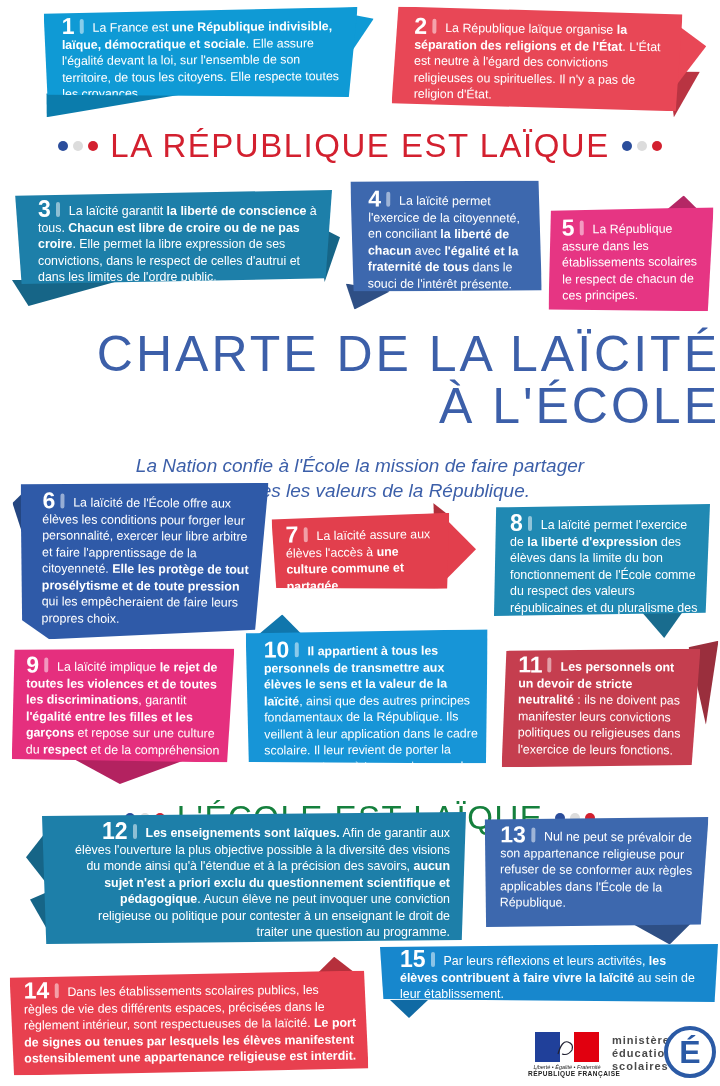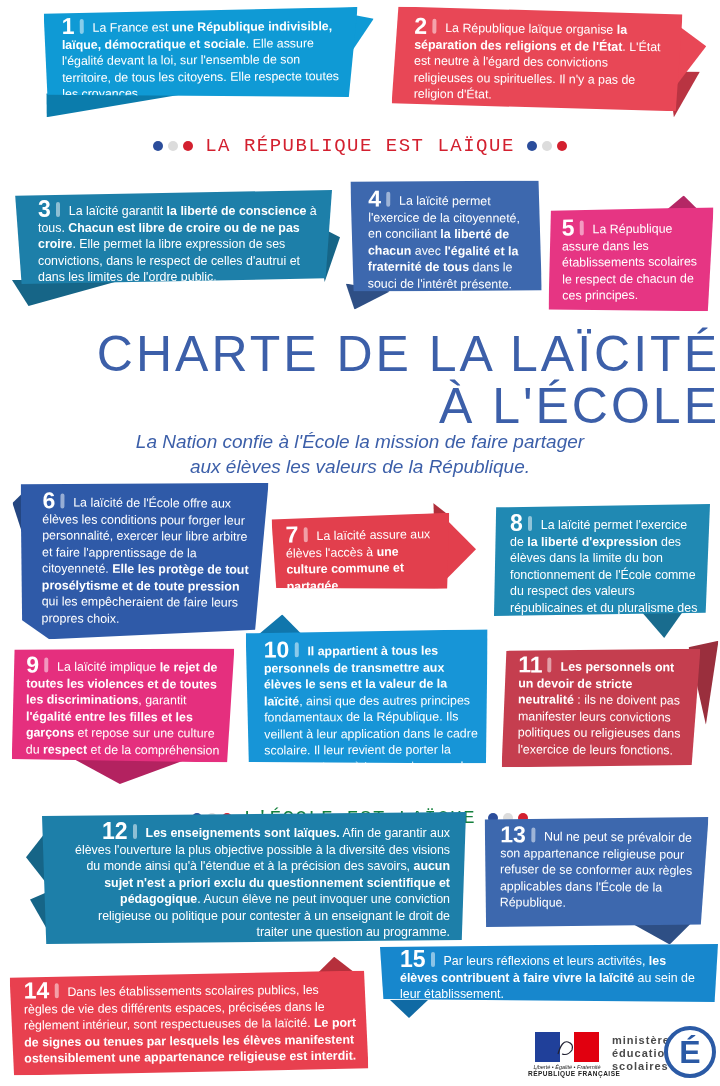--- a/index.html
+++ b/index.html
@@ -12,21 +12,21 @@
   .ribbon .b{position:absolute;background:var(--c);}
   .rtext{position:relative;color:#fff;font-size:12.4px;line-height:1.33;margin:0;}
   .rtext b{font-weight:700;}
   .num{font-weight:700;font-size:23px;line-height:0;margin-right:5px;vertical-align:-2px;}
   .nbar{display:inline-block;width:4px;height:15px;border-radius:2px;
         background:rgba(255,255,255,.5);margin-right:9px;vertical-align:-2px;}
 
   
   .sectionhead{position:absolute;left:0;width:720px;display:flex;align-items:center;
                justify-content:center;gap:12px;}
-  .shl{font-size:19px;letter-spacing:1.5px;font-weight:400;font-family:Liberation Mono, monospace;}
+  .shl{font-size:33px;letter-spacing:1.5px;font-weight:400;}
   .dots{display:flex;gap:5px;align-items:center;}
   .d{width:10px;height:10px;border-radius:50%;display:inline-block;}
   .d.db{background:#2b4d9b;} .d.dw{background:#dcdcdc;} .d.dr{background:#d3202f;}
 
   
   .titleblock{position:absolute;left:0;width:720px;text-align:center;}
   .t1,.t2{font-size:50px;letter-spacing:3px;line-height:1.04;font-weight:400;}
   .subtitle{position:absolute;left:0;width:720px;text-align:center;font-style:italic;
             font-size:19px;line-height:1.3;}
 
@@ -99,21 +99,21 @@
     <div class="f" style="left:112px;top:0;width:44px;height:20px;clip-path:polygon(0 100%,55% 0,100% 100%);"></div>
     <div class="b" style="left:0;top:12px;width:166px;height:104px;clip-path:polygon(2% 2%,100% 0,96% 100%,0 97%);">
       <p class="rtext" style="padding:12px 10px 0 14px;"><span class="num">5</span><span class="nbar"></span><span><span>La République assure dans les établissements scolaires le respect de chacun de ces principes.</span></span></p>
     </div>
   </div>
 
   <div class="titleblock" style="top: 328px; color: rgb(60, 95, 169); text-align: right;">
     <div class="t1">CHARTE DE LA LAÏCITÉ</div>
     <div class="t2">À L'ÉCOLE</div>
   </div>
-  <div class="subtitle" style="top: 430px; color: rgb(60, 95, 169);">
+  <div class="subtitle" style="top: 454px; color: rgb(60, 95, 169);">
     <div>La Nation confie à l'École la mission de faire partager</div>
     <div>aux élèves les valeurs de la République.</div>
   </div>
 
   <div class="ribbon" style="left: 12px; top: 482px; width: 262px; height: 168px; transform: rotate(0.4deg); --c: #2f5aa8; --cd: #244681;">
     <div class="f" style="left:0;top:6px;width:16px;height:64px;clip-path:polygon(100% 0,0 25%,100% 100%);"></div>
     <div class="b" style="left:8px;top:0;width:248px;height:158px;clip-path:polygon(0 2%,100% 0,95% 93%,12% 100%,1% 88%);">
       <p class="rtext" style="padding:12px 14px 0 22px;"><span class="num">6</span><span class="nbar"></span><span><span>La laïcité de l'École offre aux élèves les conditions pour forger leur personnalité, exercer leur libre arbitre et faire l'apprentissage de la citoyenneté. </span><b>Elle les protège de tout prosélytisme et de toute pression</b><span> qui les empêcheraient de faire leurs propres choix.</span></span></p>
     </div>
   </div>

